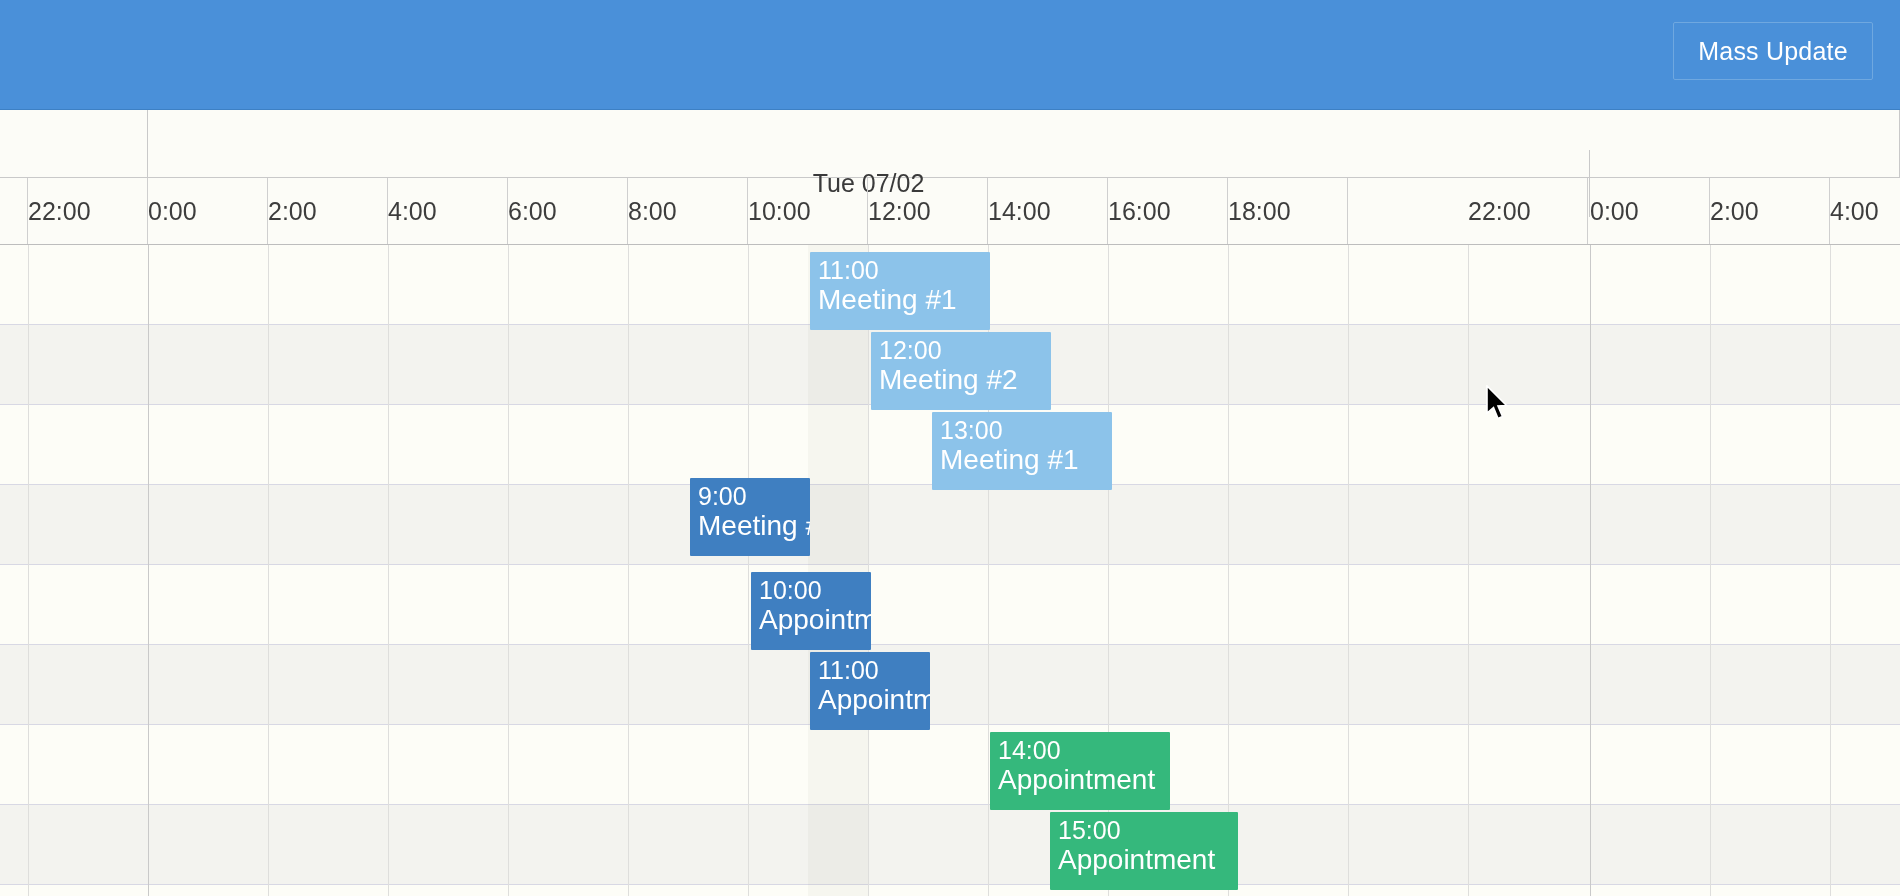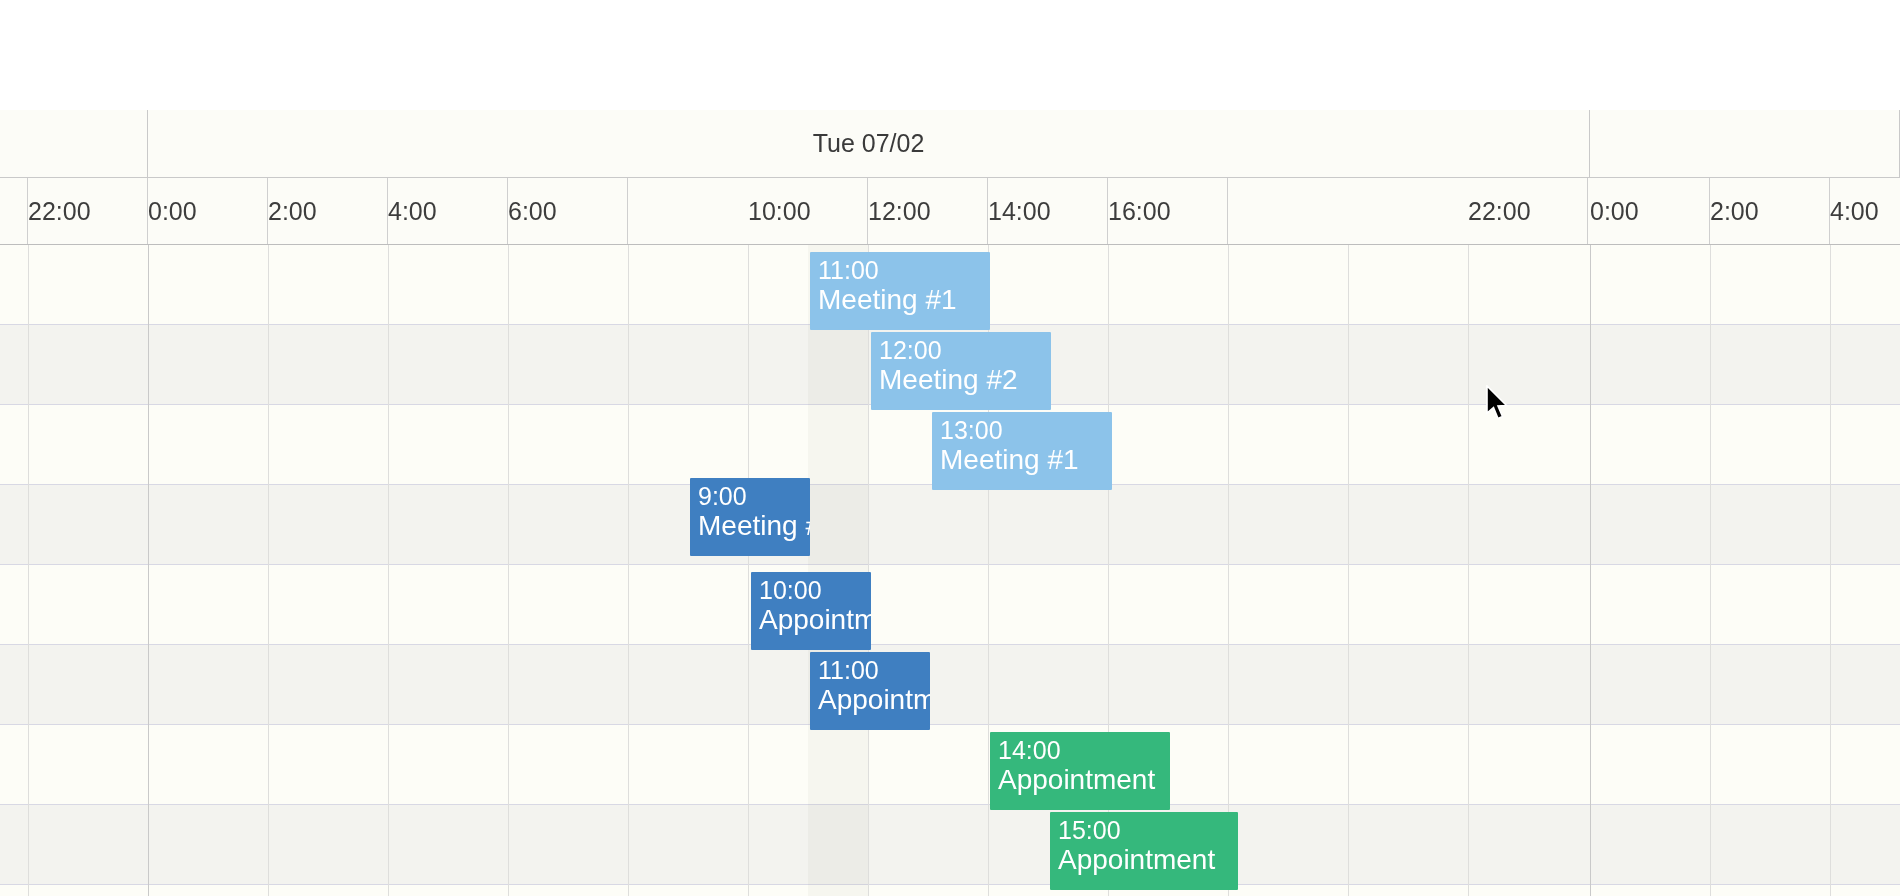--- a/index.html
+++ b/index.html
@@ -162,38 +162,43 @@
     position: absolute;
     pointer-events: none;
     z-index: 99;
   }
 </style>
 </head>
 <body>
 
 <div id="app">
 
+  <div class="toolbar">
+    <div class="mass-update-btn">Mass Update</div>
+  </div>
 
   <div class="header-wrap">
     <div class="day-row" id="day-row">
         <div class="day-cell" style="left: 0px; width: 148px;"></div>
-        <div class="day-cell" style="left: 148px; width: 1442px;">Tue 07/02</div>
+        <div class="day-cell" style="left: 148px; width: 1442px; margin-top: 40px;">Tue 07/02</div>
         <div class="day-cell" style="left: 1590px; width: 310px;"></div>
       </div>
     <div class="time-row" id="time-row">
         <div class="time-cell" style="left: -28px; width: 56px;">0</div>
         <div class="time-cell" style="left: 28px; width: 120px;">22:00</div>
         <div class="time-cell" style="left: 148px; width: 120px;">0:00</div>
         <div class="time-cell" style="left: 268px; width: 120px;">2:00</div>
         <div class="time-cell" style="left: 388px; width: 120px;">4:00</div>
         <div class="time-cell" style="left: 508px; width: 120px;">6:00</div>
+        <div class="time-cell" style="left: 628px; width: 120px;">8:00</div>
         <div class="time-cell" style="left: 748px; width: 120px;">10:00</div>
         <div class="time-cell" style="left: 868px; width: 120px;">12:00</div>
         <div class="time-cell" style="left: 988px; width: 120px;">14:00</div>
         <div class="time-cell" style="left: 1108px; width: 120px;">16:00</div>
+        <div class="time-cell" style="left: 1228px; width: 120px;">18:00</div>
         <div class="time-cell" style="left: 1468px; width: 120px;">22:00</div>
         <div class="time-cell" style="left: 1590px; width: 120px;">0:00</div>
         <div class="time-cell" style="left: 1710px; width: 120px;">2:00</div>
         <div class="time-cell" style="left: 1830px; width: 120px;">4:00</div>
       </div>
   </div>
 
   <div class="body-wrap" id="body-wrap">
       <div class="grid-row odd" style="top: 0px;"></div>
       <div class="grid-row even" style="top: 80px;"></div>

